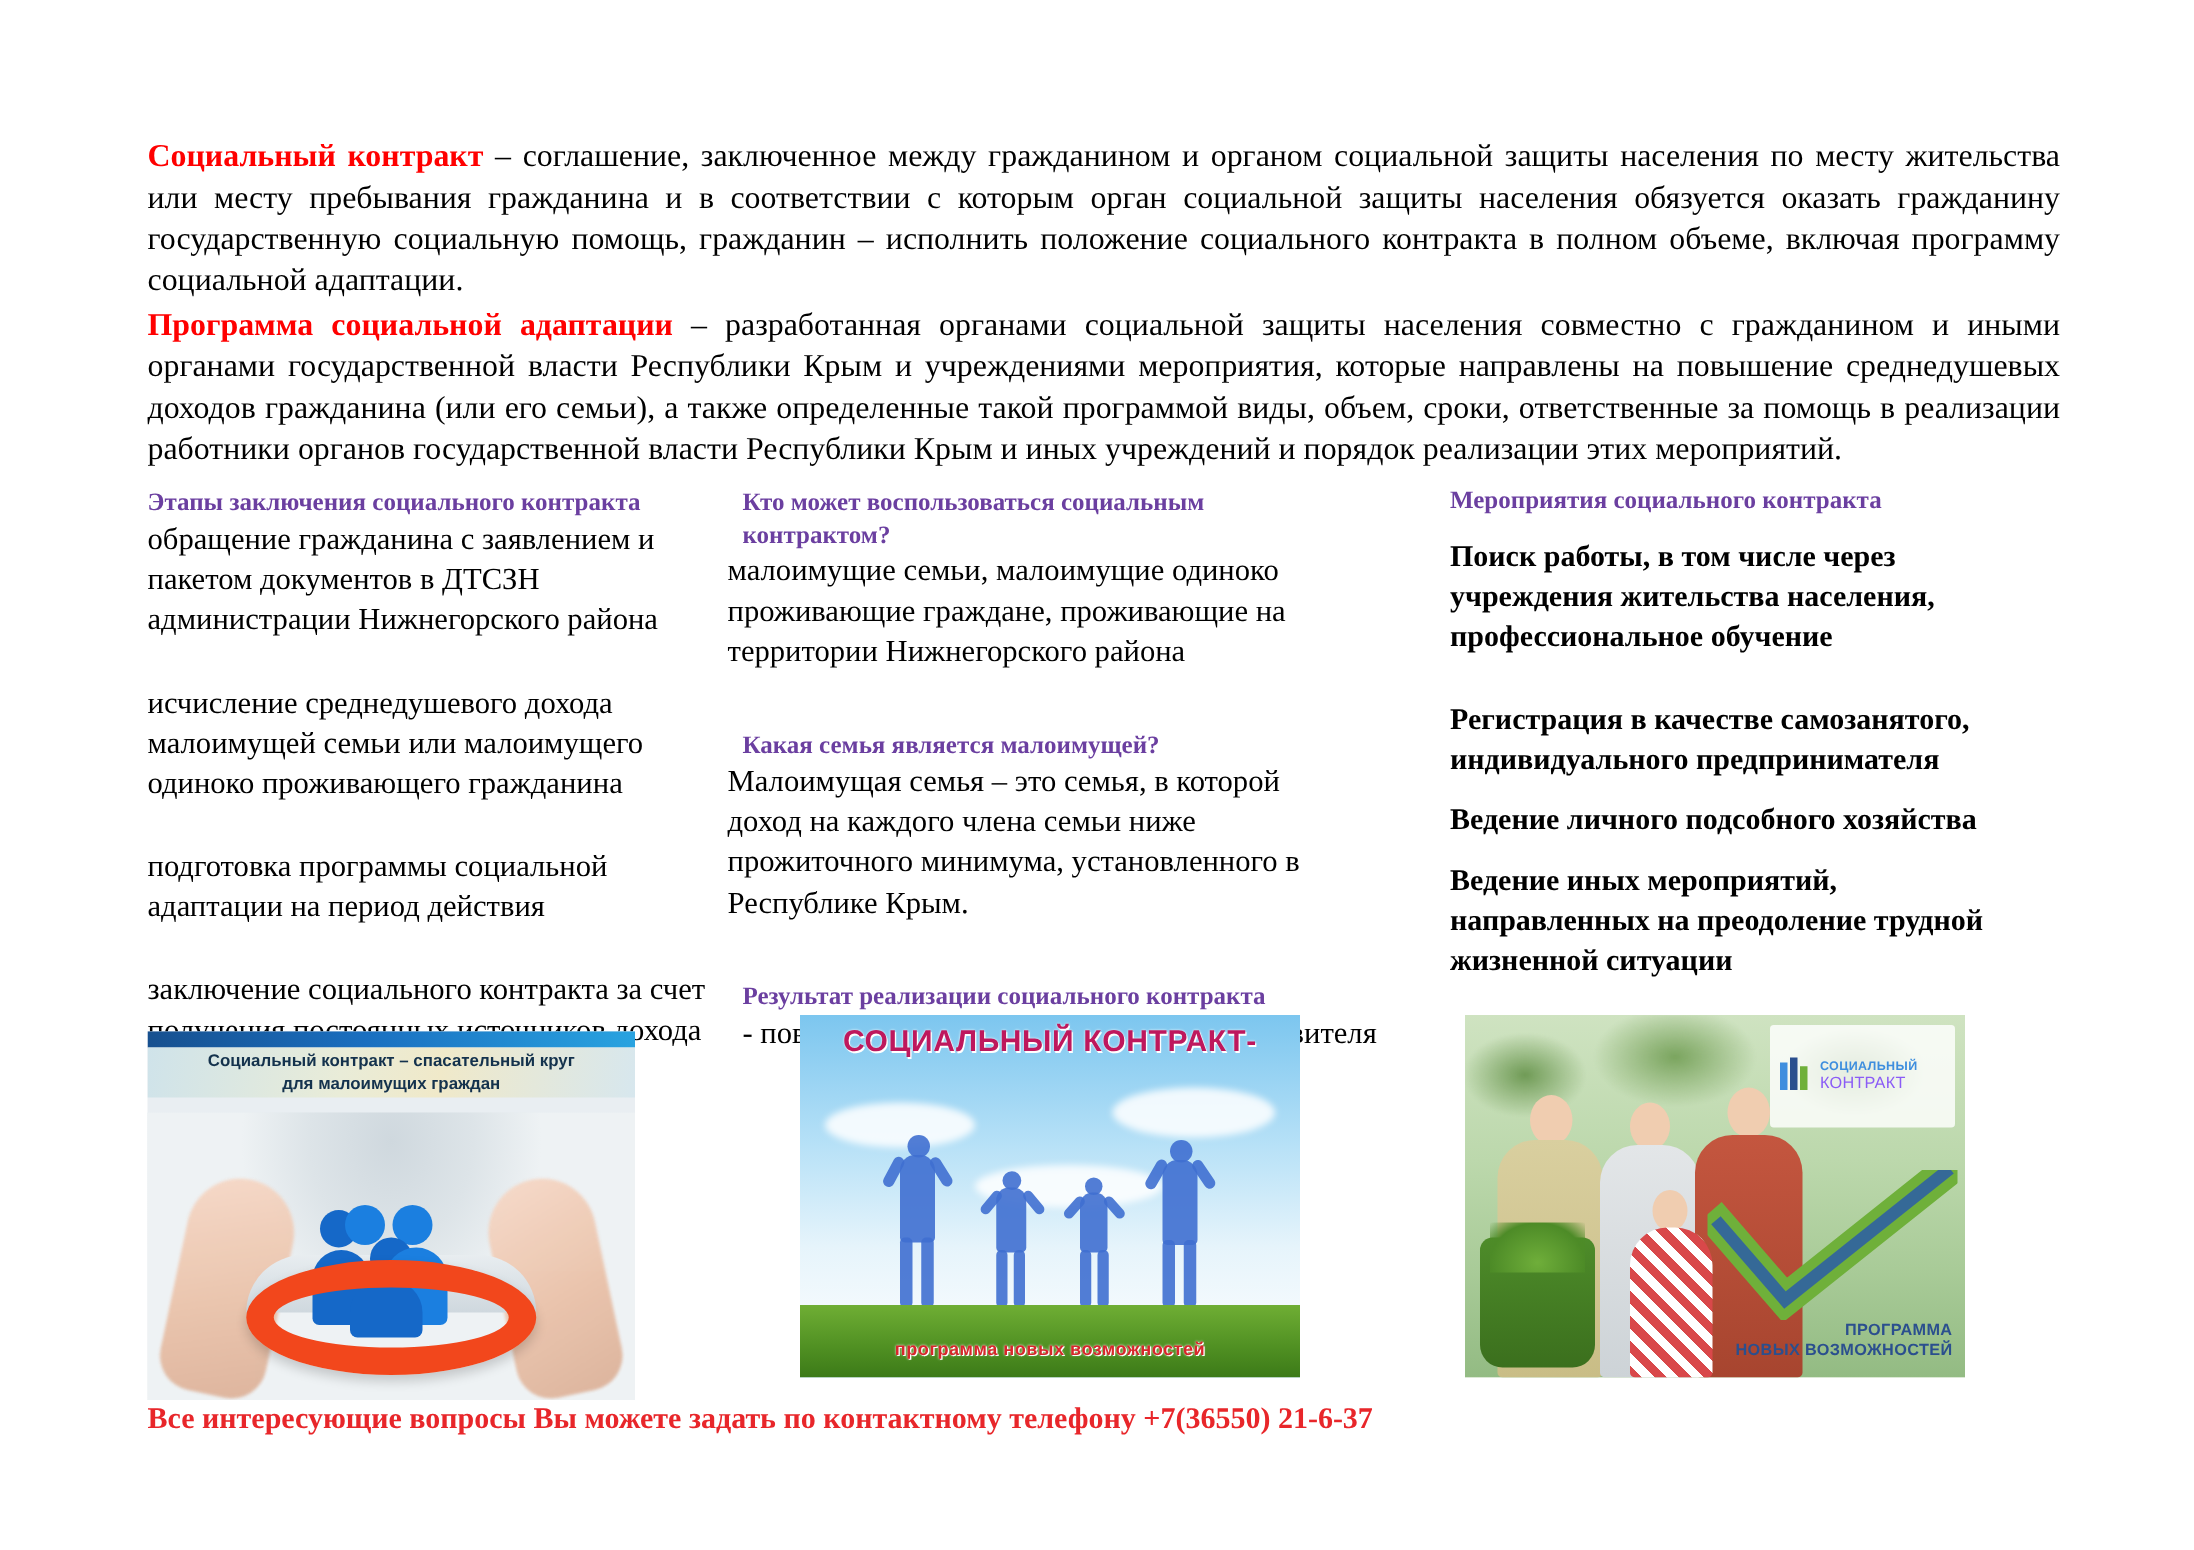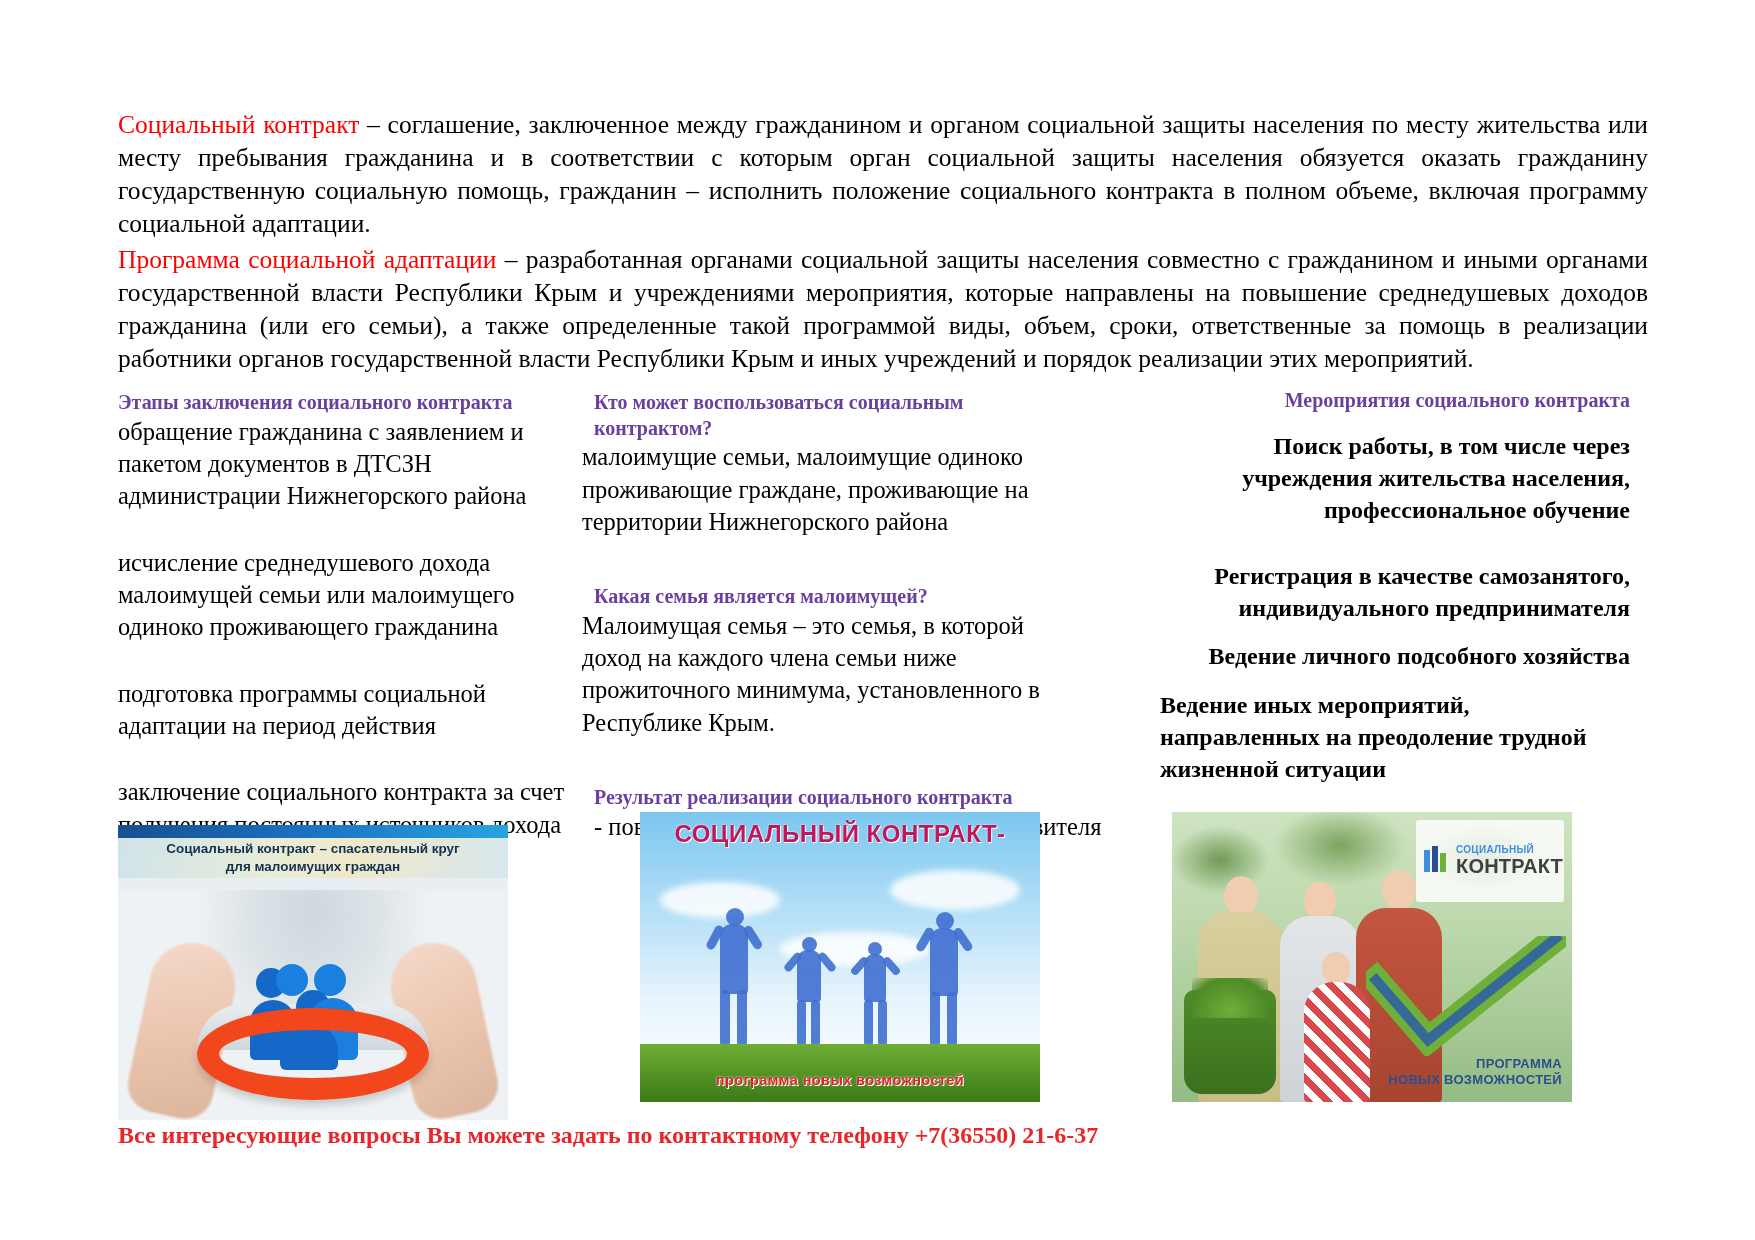--- a/index.html
+++ b/index.html
@@ -21,21 +21,21 @@
   .para{
     text-align:justify;
     font-size:25.5px;
     line-height:1.30;
     margin:0 0 0 0;
     text-indent:0;
   }
   .para + .para{margin-top:2px;}
   .redlead{
     color:#FF0000;
-    font-weight:normal;
+    font-weight:bold;
   }
 
   .col{position:absolute;}
   .col-left{left:118px; top:390px; width:420px;}
   .col-mid{left:582px; top:390px; width:500px;}
   .col-right{left:1160px; top:388px; width:470px;}
 
   .head-purple{
     color:#6B3FA0;
     font-weight:bold;
@@ -50,21 +50,21 @@
   }
   .gap-sm{height:16px;}
   .gap-md{height:34px;}
   .gap-lg{height:46px;}
 
   .col-left .blk{font-size:24.5px;line-height:1.32;}
   .col-mid .blk{font-size:24.5px;line-height:1.32;}
   .col-right .blk{font-weight:bold;font-size:24px;line-height:1.34;}
 
   .ind1{padding-left:12px;}
-  .ctr{text-align:right;}
+  .ctr{text-align:left;}
 
   
   .img{position:absolute;overflow:hidden;}
 
   
   #img1{left:118px;top:825px;width:390px;height:295px;background:#e9eef2;}
   #img1 .topbar{
     position:absolute;left:0;top:0;width:100%;height:13px;
     background:linear-gradient(90deg,#17508f 0%,#1a6fc0 45%,#29a3e0 100%);
   }
@@ -154,21 +154,21 @@
     position:absolute;right:8px;top:8px;width:148px;height:82px;
     background:rgba(255,255,255,.82);border-radius:3px;
     display:flex;align-items:center;padding-left:6px;box-sizing:border-box;
   }
   #img3 .logomark{width:30px;height:34px;position:relative;flex:none;}
   #img3 .logotext{
     font-family:"Liberation Sans","DejaVu Sans",sans-serif;
     font-size:10px;line-height:1.15;margin-left:4px;
   }
   #img3 .logotext .l1{color:#3e8ede;font-weight:bold;letter-spacing:.3px;}
-  #img3 .logotext .l2{color:#404040;font-weight:bold;font-size:20px;letter-spacing:.2px;}
+  #img3 .logotext .l2{color:#8b5cf6;font-weight:normal;font-size:13px;letter-spacing:.2px;}
   #img3 .check{
     position:absolute;right:6px;bottom:46px;width:200px;height:120px;
   }
   #img3 .band{
     position:absolute;right:4px;bottom:6px;width:180px;height:40px;
     background:rgba(255,255,255,.0);
     text-align:right;padding-right:6px;box-sizing:border-box;
   }
   #img3 .band .b1{
     font-family:"Liberation Sans","DejaVu Sans",sans-serif;

